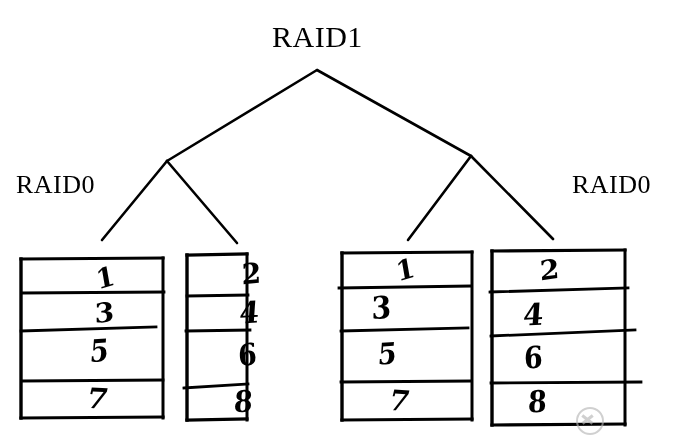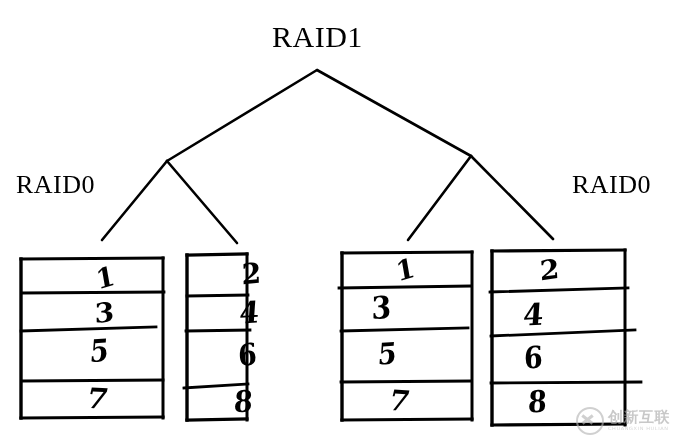--- a/index.html
+++ b/index.html
@@ -206,19 +206,15 @@
   <div class="cellnum" style="left:378px; top:340px; transform:rotate(-4deg) skewX(-8deg) scale(1.0,1.1);">5</div>
   <div class="cellnum" style="left:390px; top:387px; transform:rotate(4deg) skewX(-10deg) scale(1.05,1.05);">7</div>
 
   <div class="cellnum" style="left:540px; top:256px; transform:rotate(-8deg) skewX(-5deg) scale(1.05,1.0);">2</div>
   <div class="cellnum" style="left:524px; top:301px; transform:rotate(-2deg) skewX(-6deg) scale(1.08,1.12);">4</div>
   <div class="cellnum" style="left:524px; top:344px; transform:rotate(-4deg) skewX(-4deg) scale(1.0,1.12);">6</div>
   <div class="cellnum" style="left:528px; top:388px; transform:rotate(-2deg) skewX(-5deg) scale(1.0,1.12);">8</div>
 
   <div id="watermark">
     <div id="watermark-logo"></div>
-    <div id="watermark-text">
-      <div id="watermark-cn">创新互联</div>
-      <div id="watermark-py">CHUANGXIN HULIAN</div>
-    </div>
   </div>
 
 </div>
 
 </body></html>

